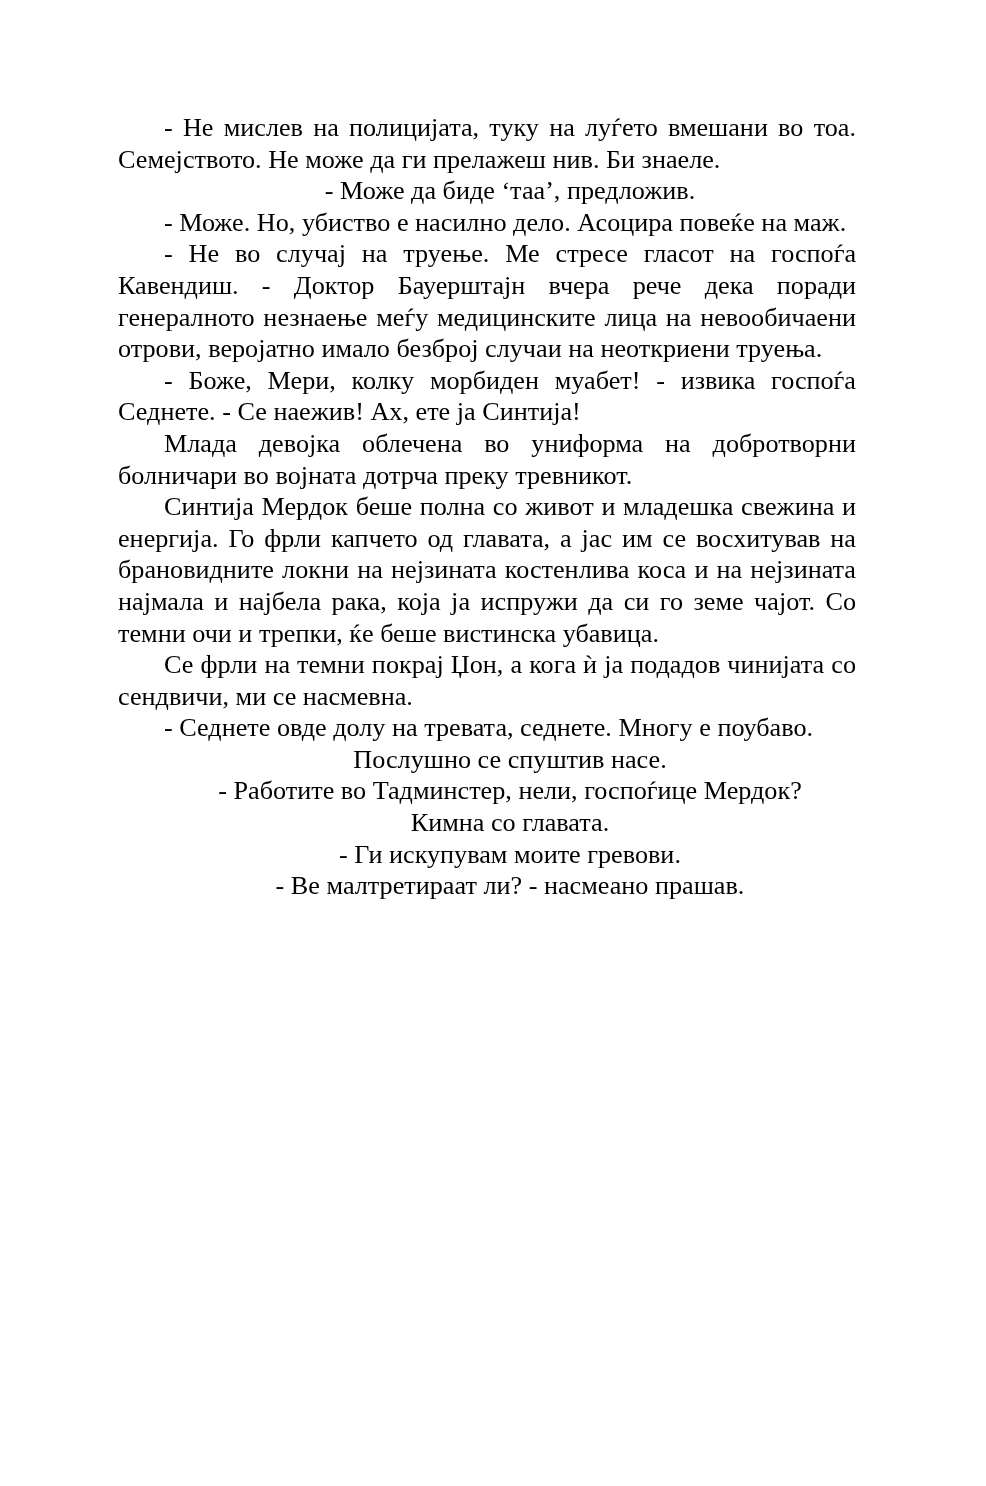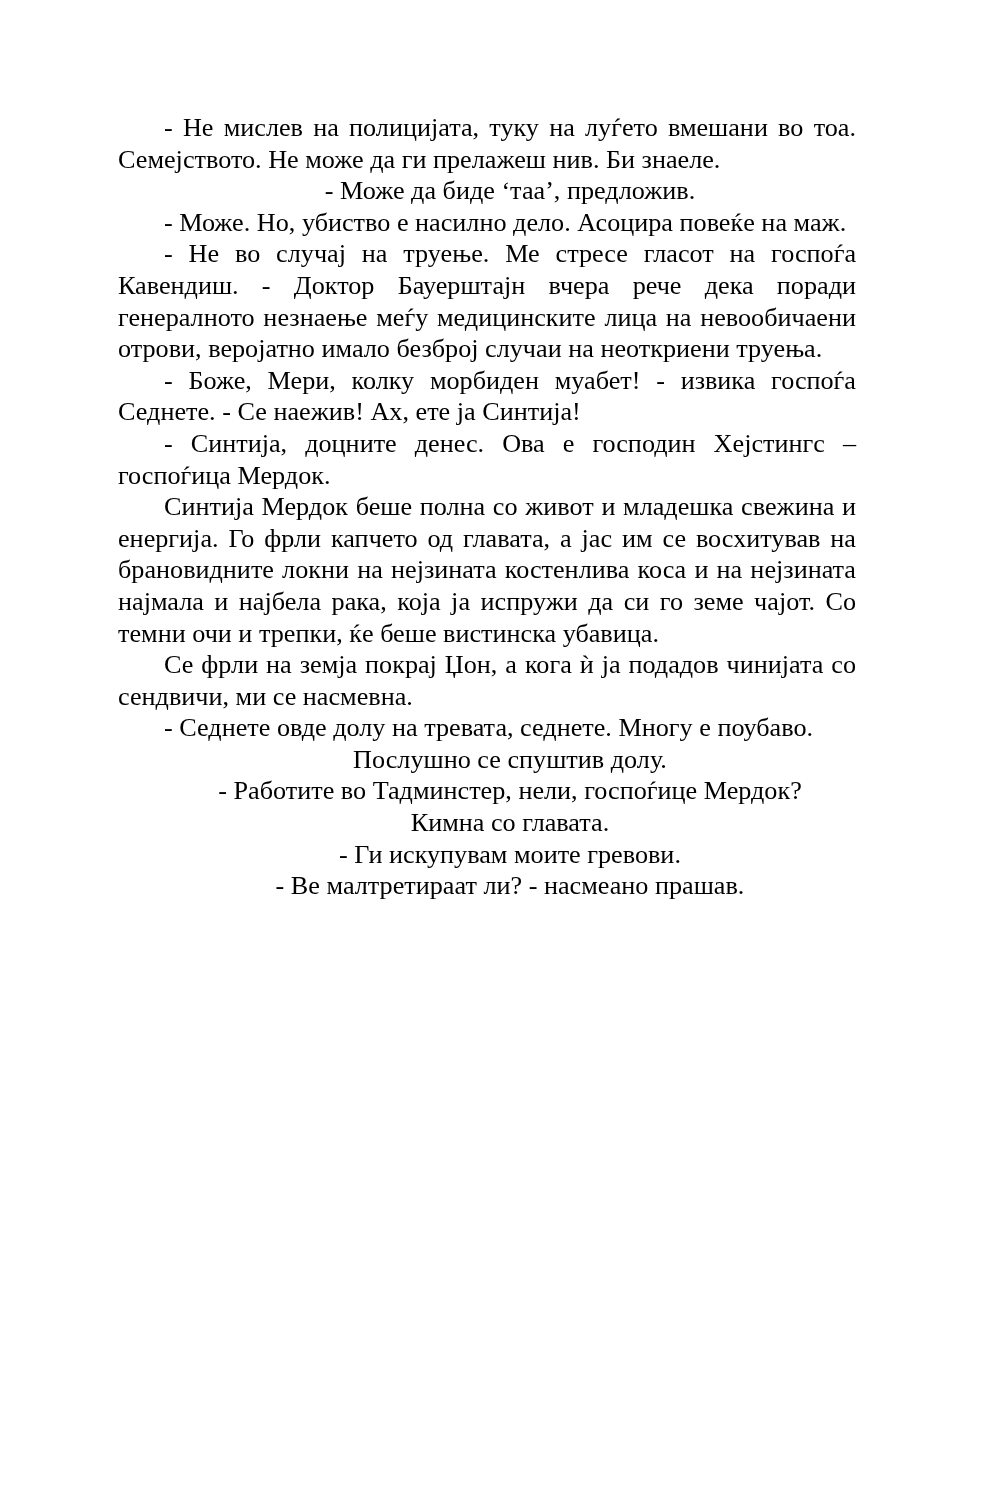--- a/index.html
+++ b/index.html
@@ -70,25 +70,25 @@
 <body>
 
 <div class="page">
 
   <div class="text-block">
     <p class="para">- Не мислев на полицијата, туку на луѓето вмешани во тоа. Семејството. Не може да ги прелажеш нив. Би знаеле.</p>
     <p class="para short">- Може да биде ‘таа’, предложив.</p>
     <p class="para">- Може. Но, убиство е насилно дело. Асоцира повеќе на маж.</p>
     <p class="para">- Не во случај на труење. Ме стресе гласот на госпоѓа Кавендиш. - Доктор Бауерштајн вчера рече дека поради генералното незнаење меѓу медицинските лица на нево­обичаени отрови, веројатно имало безброј случаи на неоткриени труења.</p>
     <p class="para">- Боже, Мери, колку морбиден муабет! - извика госпоѓа Седнете. - Се наежив! Ах, ете ја Синтија!</p>
-    <p class="para">- Синтија, доцните денес. Ова е господин Хејстингс – госпоѓица Мердок.</p>
+    <p class="para">Млада девојка облечена во униформа на добротворни болничари во војната дотрча преку тревникот.</p>
     <p class="para">Синтија Мердок беше полна со живот и младешка свежина и енергија. Го фрли капчето од главата, а јас им се восхитував на брановидните локни на нејзината костен­лива коса и на нејзината најмала и најбела рака, која ја испружи да си го земе чајот. Со темни очи и трепки, ќе беше вистинска убавица.</p>
-    <p class="para">Се фрли на земја покрај Џон, а кога ѝ ја подадов чинијата со сендвичи, ми се насмевна.</p>
+    <p class="para">Се фрли на темни покрај Џон, а кога ѝ ја подадов чинијата со сендвичи, ми се насмевна.</p>
     <p class="para">- Седнете овде долу на тревата, седнете. Многу е поубаво.</p>
-    <p class="para short">Послушно се спуштив долу.</p>
+    <p class="para short">Послушно се спуштив насе.</p>
     <p class="para short">- Работите во Тадминстер, нели, госпоѓице Мердок?</p>
     <p class="para short">Кимна со главата.</p>
     <p class="para short">- Ги искупувам моите гревови.</p>
     <p class="para short">- Ве малтретираат ли? - насмеано прашав.</p>
   </div>
 
   <div class="page-number">12</div>
 
 </div>
 

